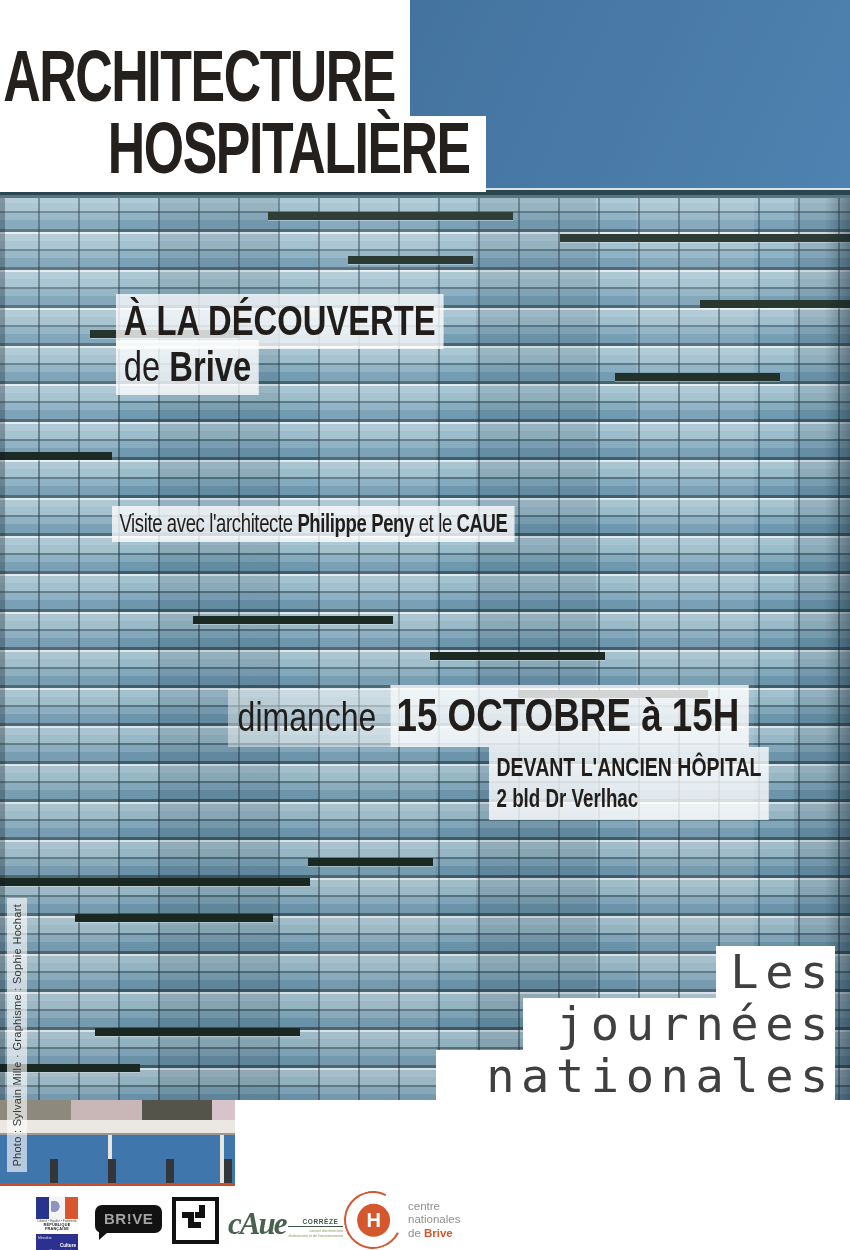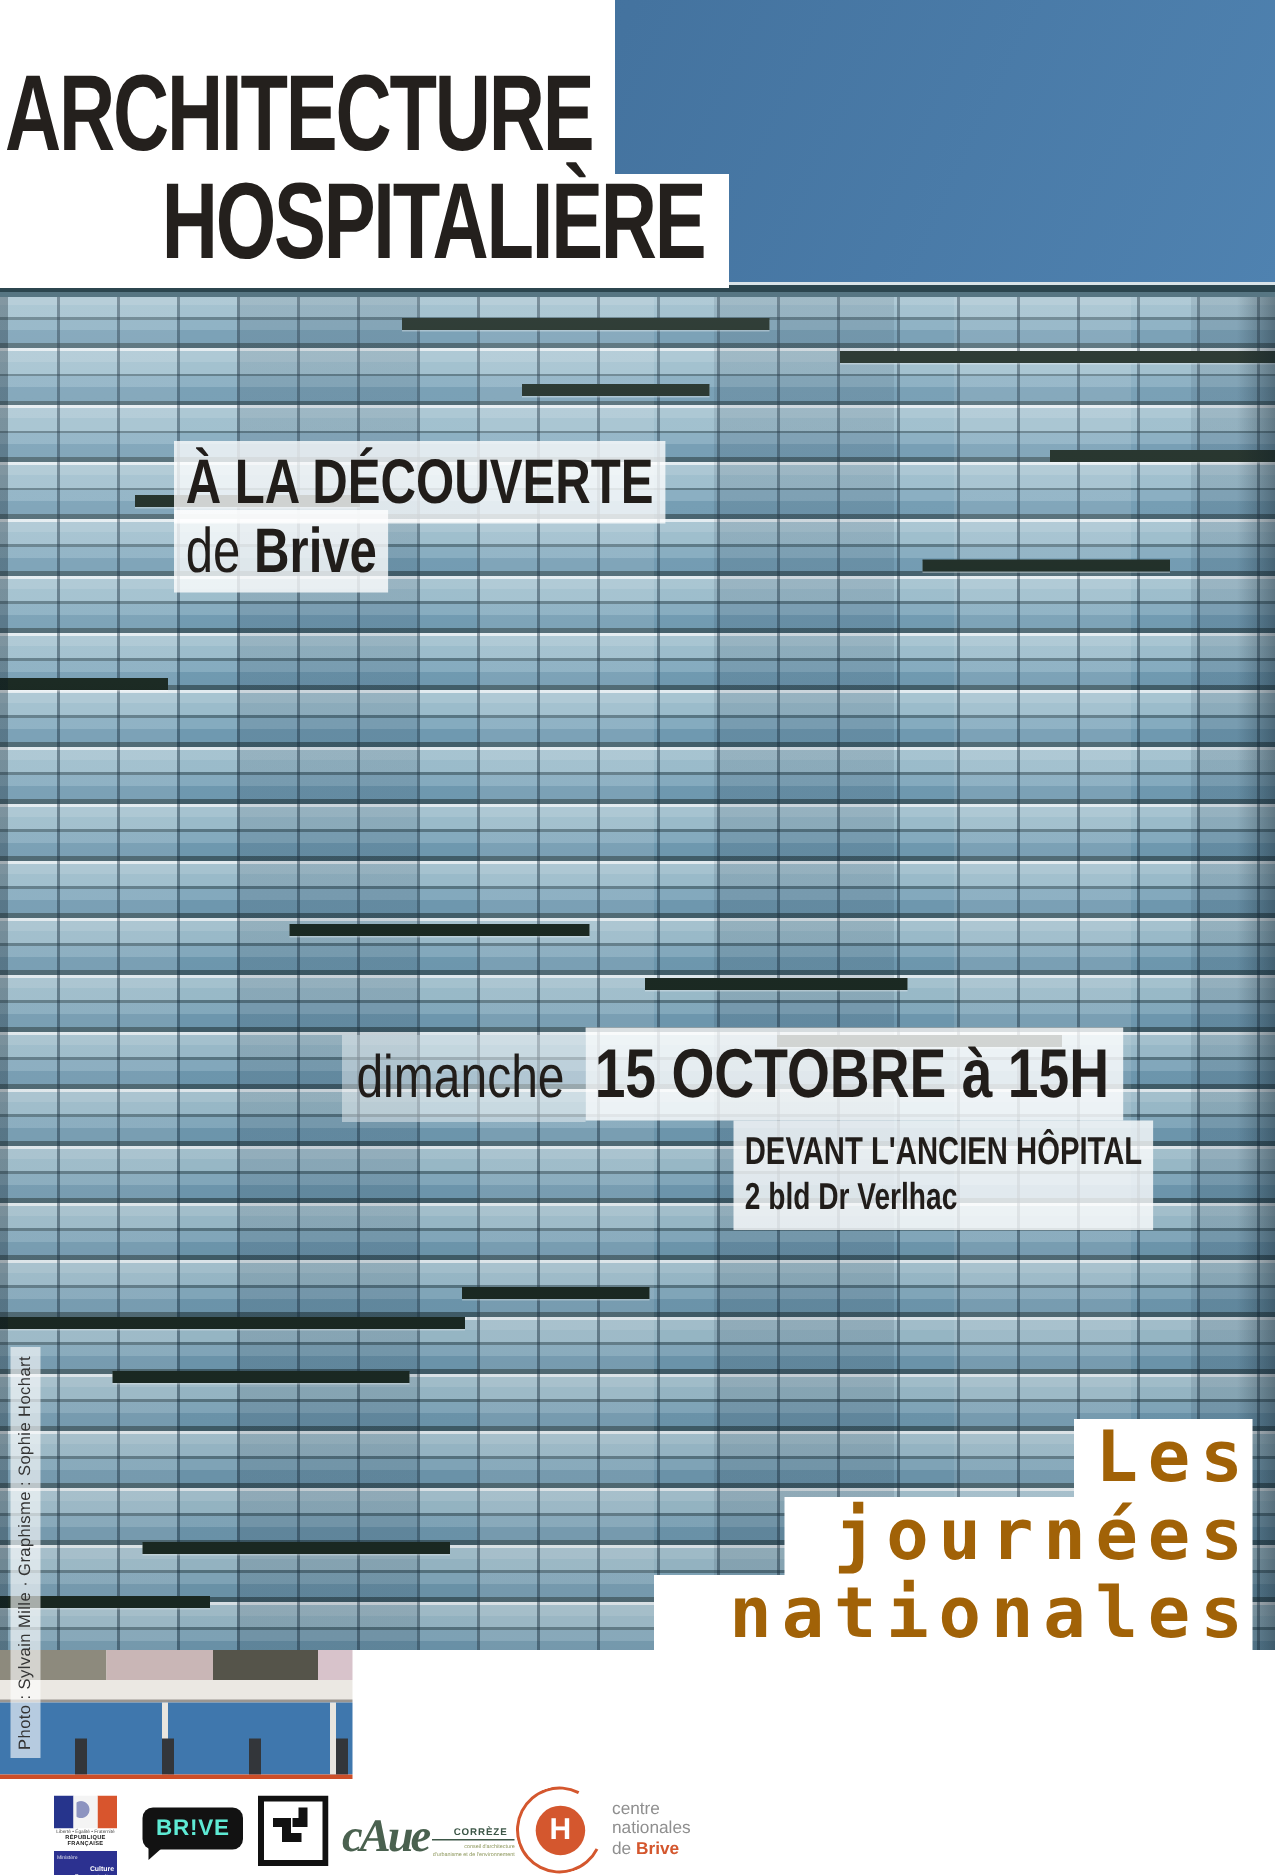--- a/index.html
+++ b/index.html
@@ -79,21 +79,21 @@
 
   
   .loc{left:457px;top:747px;margin-left:32px;}
   .loc .inner{background:rgba(255,255,255,.78);padding:5px 10px 7px;line-height:1.2;}
   .loc .a{font-size:26px;font-weight:700;}
   .loc .b{font-size:25px;font-weight:700;}
   .loc .cond{transform:scaleX(.75);}
 
   
   .event{right:15px;top:946px;text-align:right;
-    font-family:"DejaVu Sans Mono", monospace;font-weight:700;color:#a16207;}
+    font-family:"DejaVu Sans Mono", monospace;font-weight:400;color:#404040;}
   .event .row{font-size:47px;line-height:44px;}
   .event .row span{display:inline-block;background:#fff;padding:4px 0 4px 12px;}
   .event .r1 span{padding-left:14px;}
   .event .r2 span{padding-left:33px;}
   .event .r3 span{padding-left:50px;}
   .event .r4{margin-top:10px;}
   .event .r4 span{padding-left:10px;}
   .event .row{letter-spacing:.14em;}
 
   
@@ -111,21 +111,21 @@
     background:radial-gradient(circle at 30% 40%, #26348c 0 45%, transparent 50%);opacity:.5;}
   .gov .flag .b3{width:30%;background:#d8552d;}
   .gov .motto{font-size:3.2px;text-align:center;color:#444;line-height:1.4;}
   .gov .rep{font-size:3.8px;font-weight:700;text-align:center;color:#222;letter-spacing:.2px;}
   .gov .culture{margin-top:3px;height:21px;background:#2c3190;position:relative;color:#fff;}
   .gov .culture .min{position:absolute;left:2px;top:2px;font-size:3.4px;opacity:.85;}
   .gov .culture .c1{position:absolute;right:2px;bottom:7px;font-size:4.6px;font-weight:700;}
   .gov .culture .c2{position:absolute;right:2px;bottom:2px;font-size:3.8px;}
 
   .brive{left:95px;top:1210px;}
-  .brive .bubble{position:relative;background:#121212;color:#5eead4;border-radius:7px;
+  .brive .bubble{position:relative;background:#121212;color:#a3a3a3;border-radius:7px;
     padding:5px 9px 6px;font-weight:700;font-size:15px;letter-spacing:.5px;}
   .brive .bubble::after{content:"";position:absolute;left:4px;bottom:-7px;
     border-left:9px solid #121212;border-bottom:8px solid transparent;}
 
   .jna{left:172px;top:1197px;width:47px;height:47px;}
 
   .caue{left:228px;top:1209px;display:flex;align-items:flex-start;}
   .caue .script{font-family:"Liberation Serif",serif;font-style:italic;font-weight:700;
     font-size:31px;line-height:30px;color:#4a614f;letter-spacing:-2px;}
   .caue .right{margin-left:3px;margin-top:9px;}
@@ -199,20 +199,23 @@
   </div>
   <div class="abs title-line title-line2">
     <span class="condR">HOSPITALIÈRE</span>
   </div>
 
   <div class="abs discover">
     <div class="row l1"><span class="cond"><span class="band bold">À LA DÉCOUVERTE</span></span></div>
     <div class="row l23"><span class="cond"><span class="band"><span>de </span><span class="bold">Brive</span></span></span></div>
   </div>
 
+  <div class="abs visit">
+    <span class="cond"><span class="band"><span>Visite avec l'architecte </span><span class="bold">Philippe Peny</span><span> et le </span><span class="bold">CAUE</span></span></span>
+  </div>
 
   <div class="abs dateline">
     <span class="cond"><span class="day">dimanche </span><span class="when">15 OCTOBRE à 15H</span></span>
   </div>
 
   <div class="abs loc">
     <span class="cond"><span class="inner" style="display:inline-block;">
       <div class="a">DEVANT L'ANCIEN HÔPITAL</div>
       <div class="b">2 bld Dr Verlhac</div>
     </span></span>

